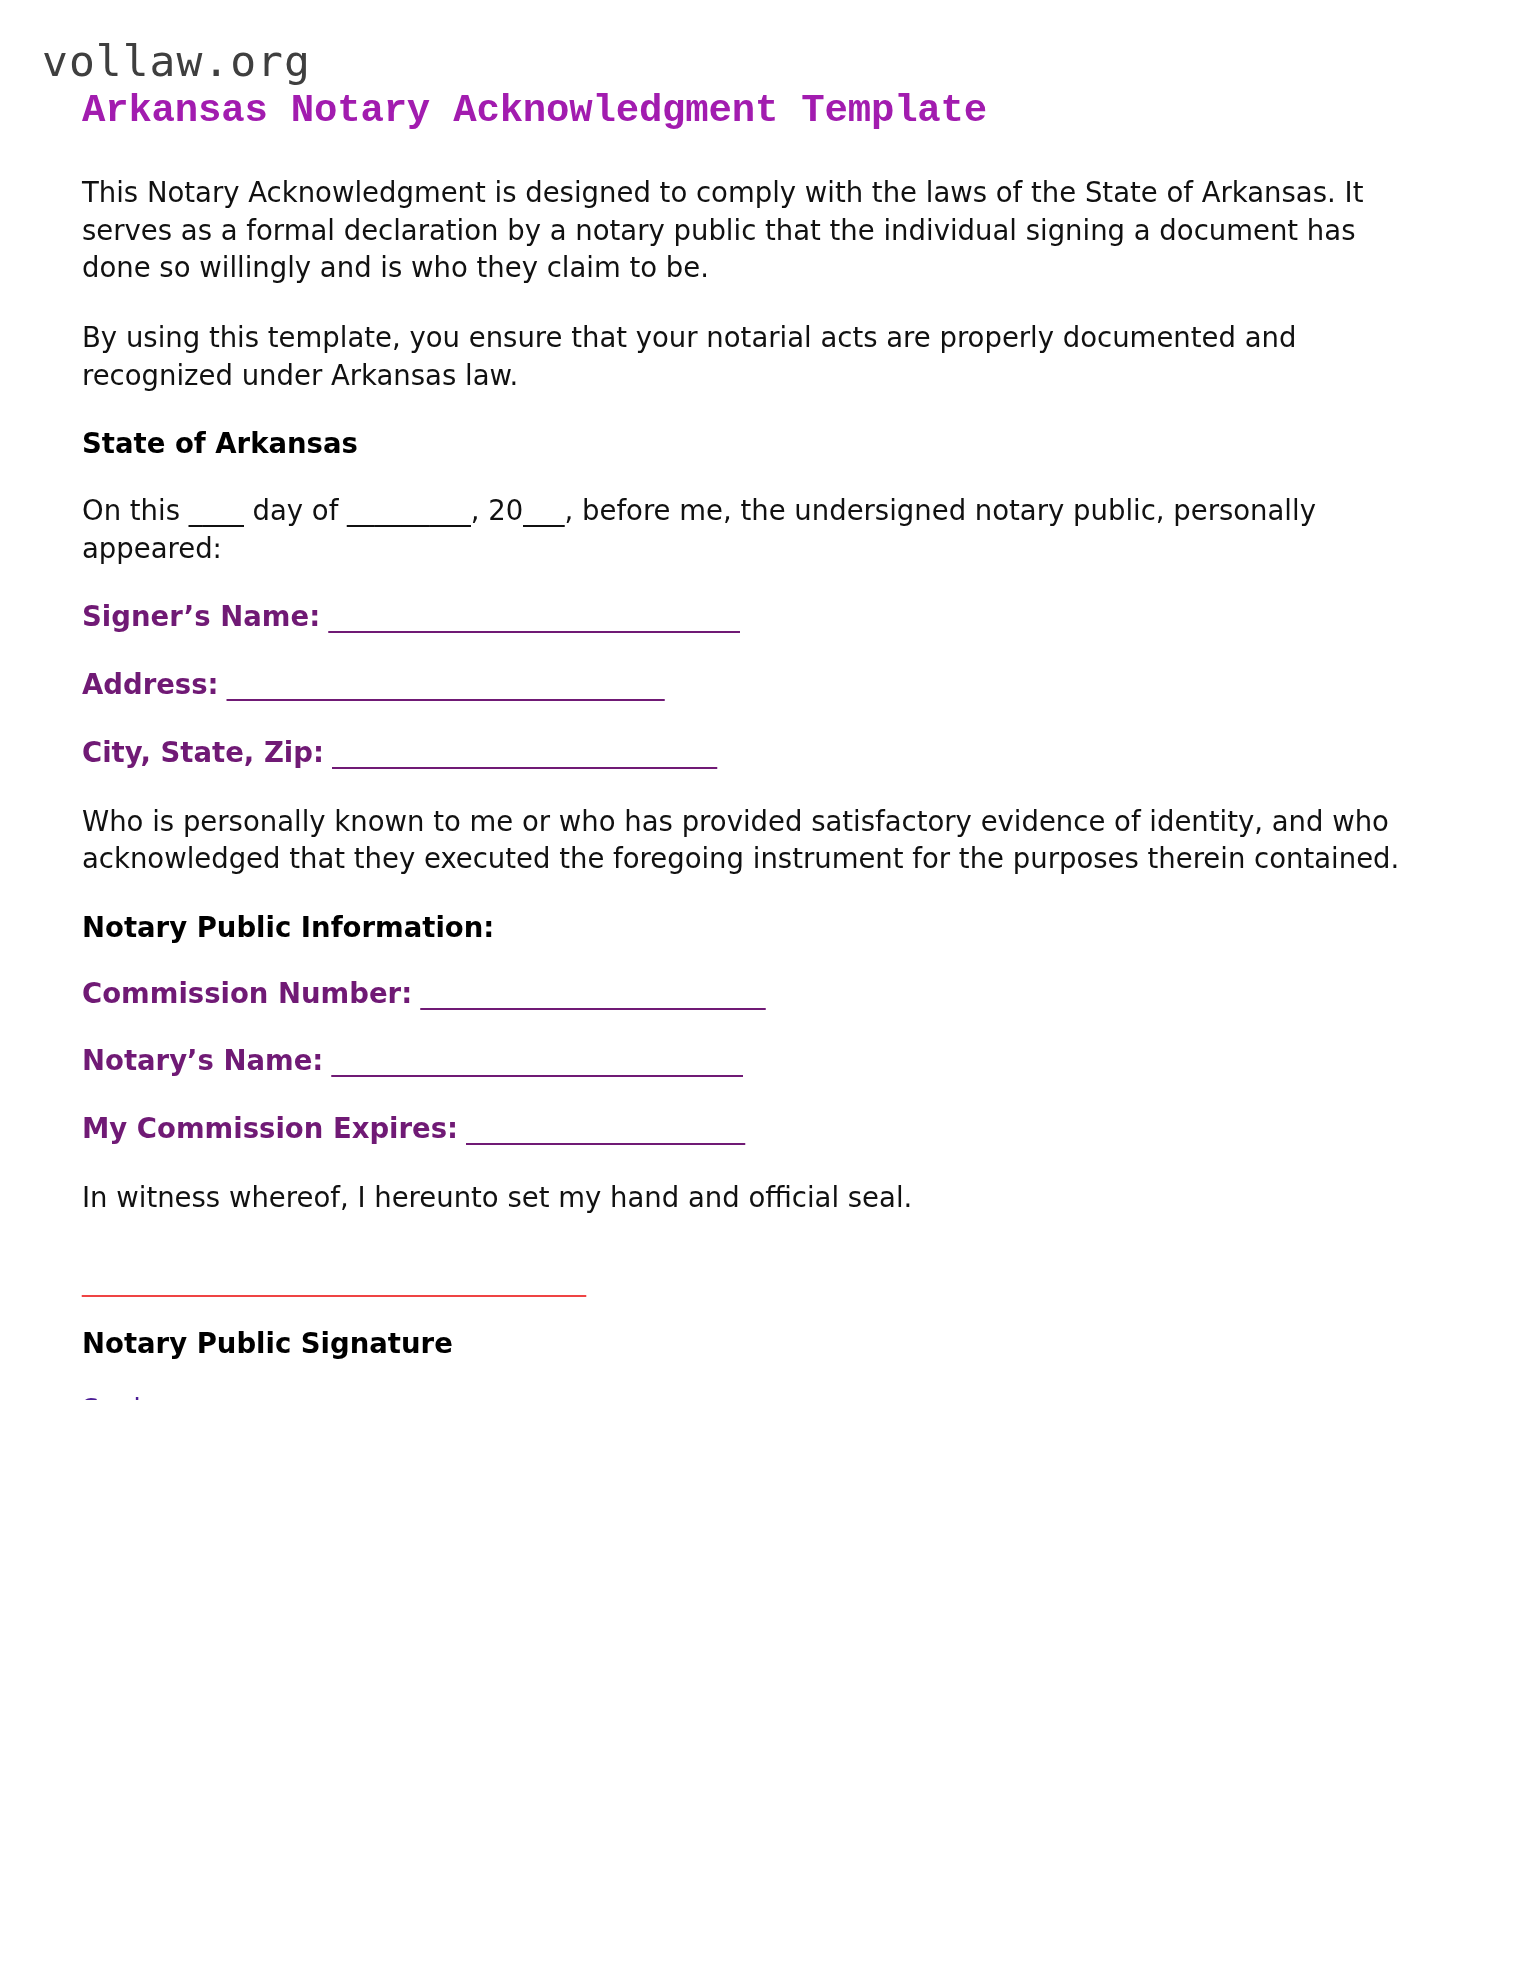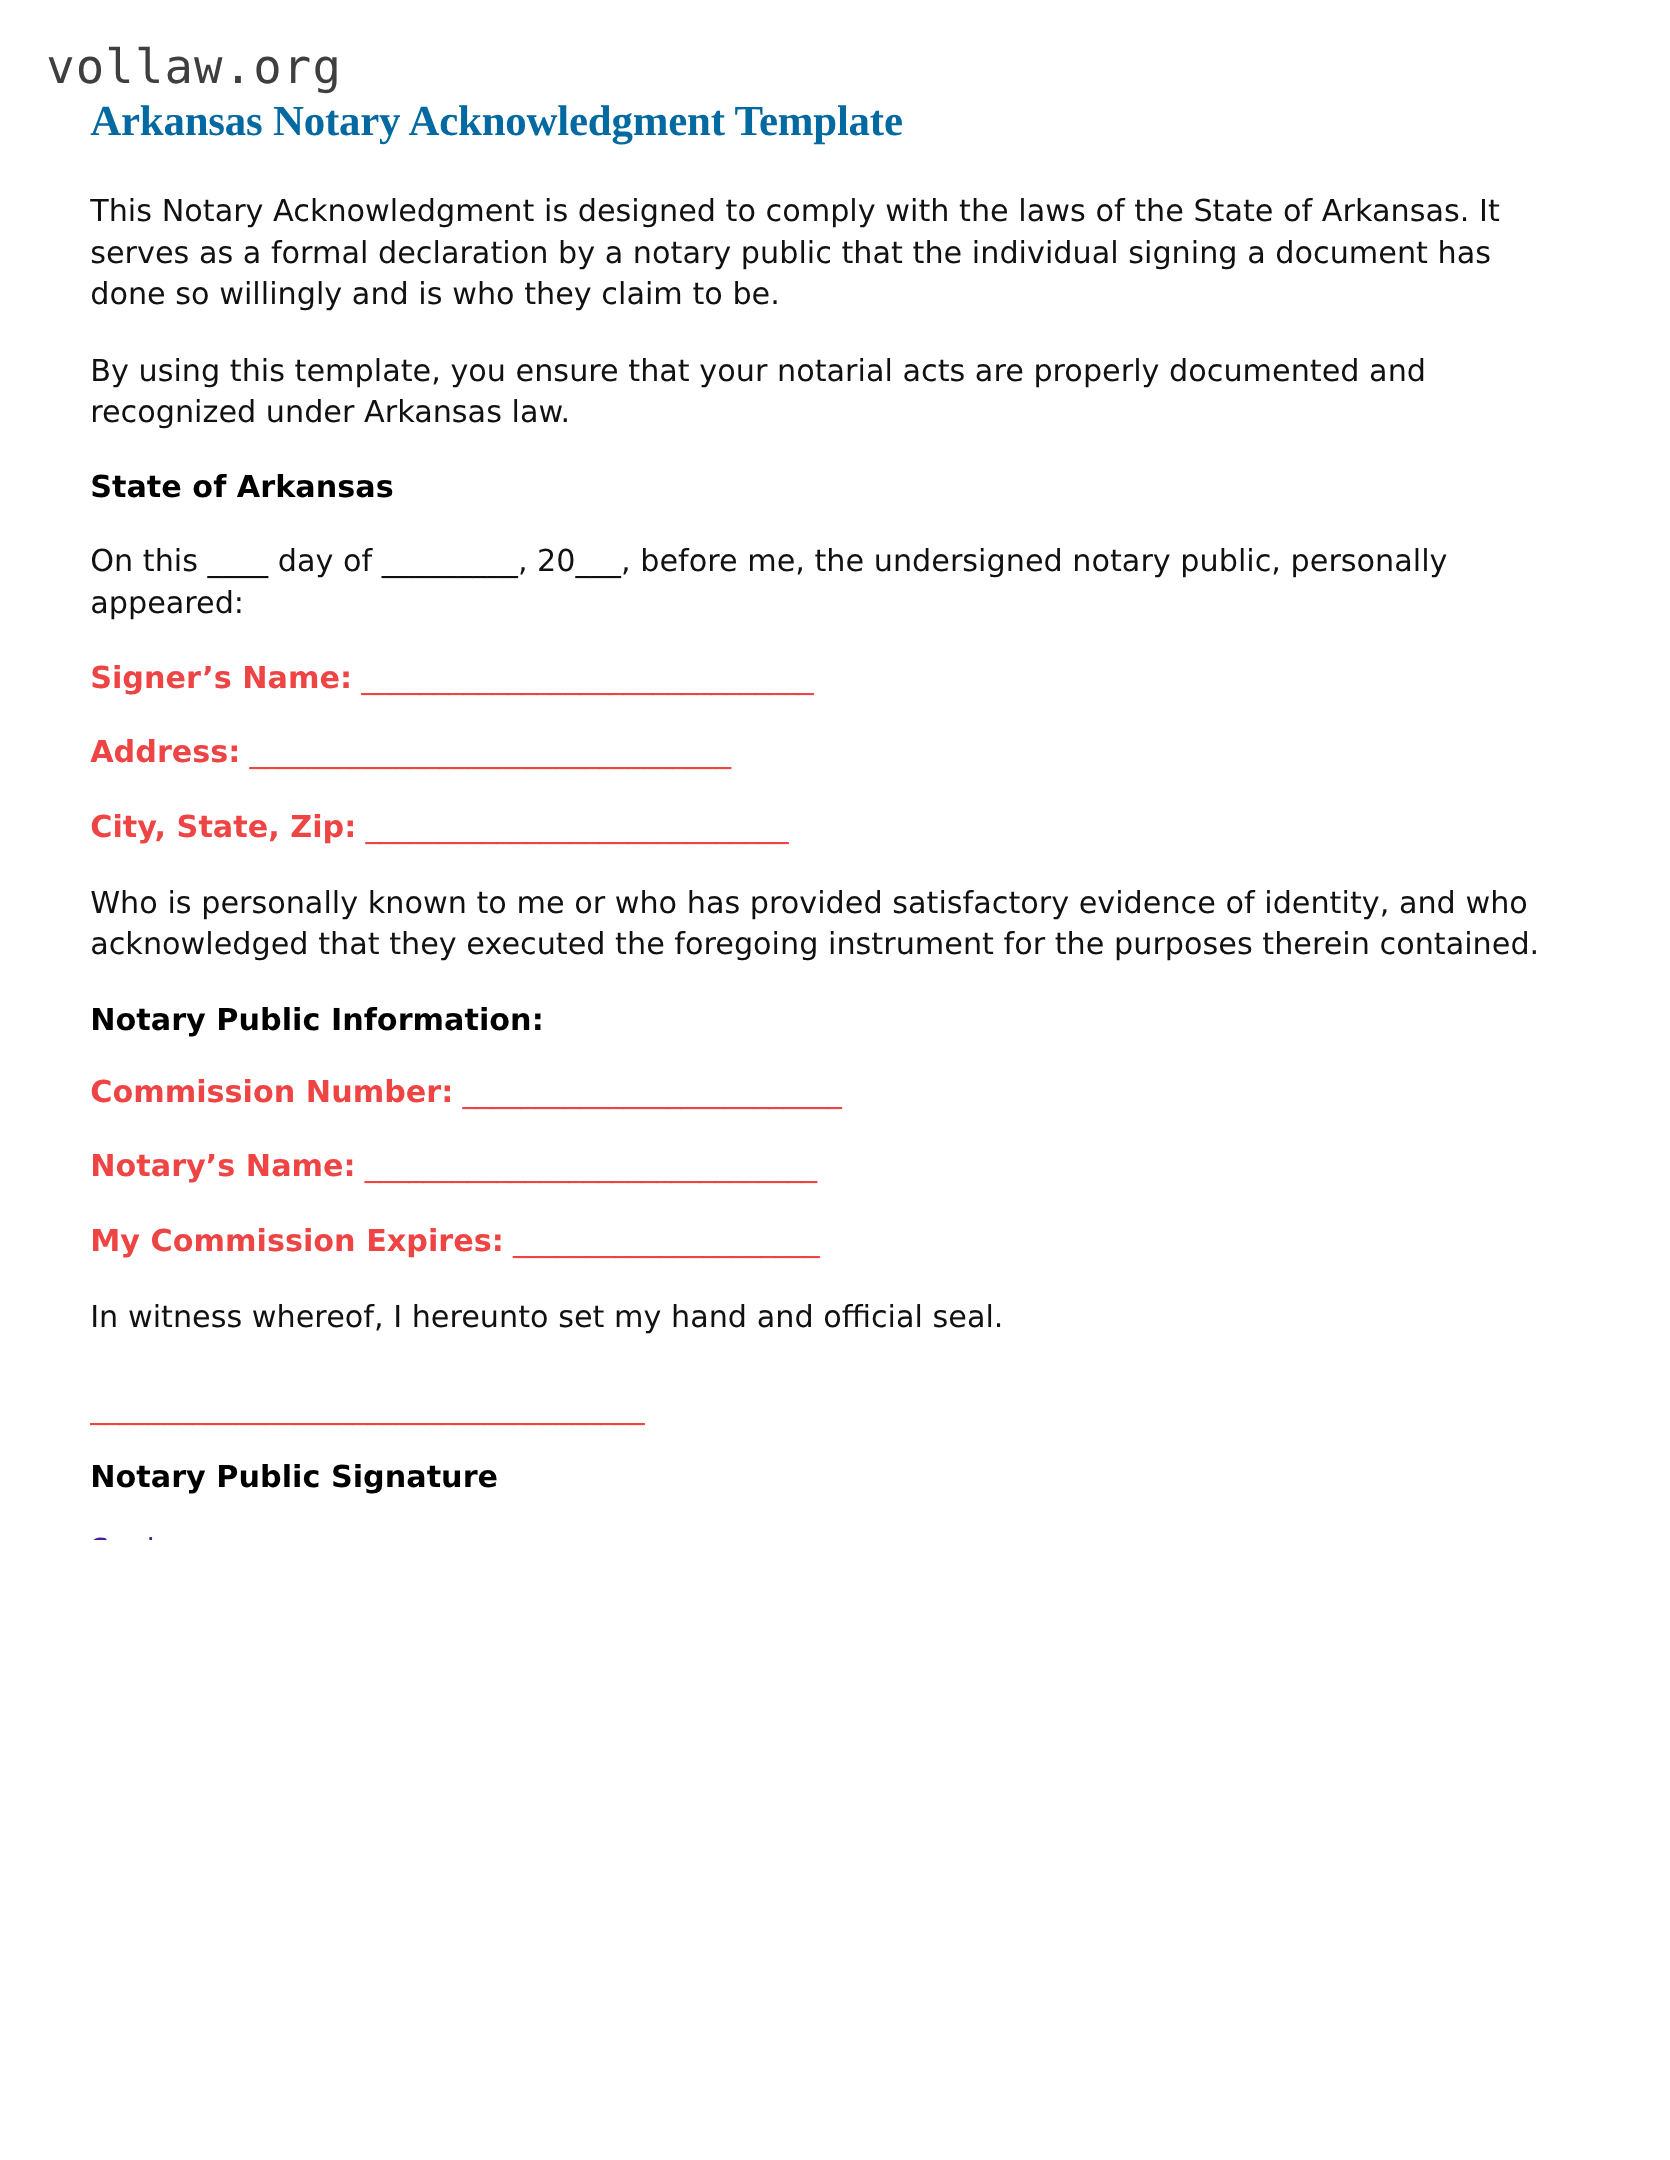--- a/index.html
+++ b/index.html
@@ -29,24 +29,24 @@
     font-family: "DejaVu Sans Mono", monospace;
     font-size: 43px;
     color: #3f3f3f;
     letter-spacing: 1px;
     line-height: 1.0;
     margin: 0 0 6px -40px;
     font-weight: 400;
     white-space: nowrap;
   }
   .doc-title {
-    font-family: Liberation Serif, serif;
+    font-family: Liberation Mono, monospace;
     font-size: 39px;
     font-weight: bold;
-    color: #0369a1;
+    color: #a21caf;
     line-height: 1.15;
     margin: 0 0 40px 0;
     letter-spacing: -0.2px;
   }
   p.body-text {
     font-family: "DejaVu Sans", sans-serif;
     font-size: 27.5px;
     color: #111111;
     line-height: 1.37;
     margin: 0 0 32px 0;
@@ -59,21 +59,21 @@
     font-family: "DejaVu Sans", sans-serif;
     font-size: 27.5px;
     font-weight: bold;
     color: #000000;
     line-height: 1.3;
     margin: 0 0 30px 0;
   }
   p.field-line {
     font-family: "DejaVu Sans", sans-serif;
     font-size: 27.5px;
-    color: #ef4444;
+    color: #701a75;
     line-height: 1.3;
     margin: 0 0 32px 0;
     white-space: nowrap;
   }
   p.field-line .lbl {
     font-weight: bold;
   }
   p.field-line .rule {
     font-weight: normal;
     letter-spacing: -0.5px;

